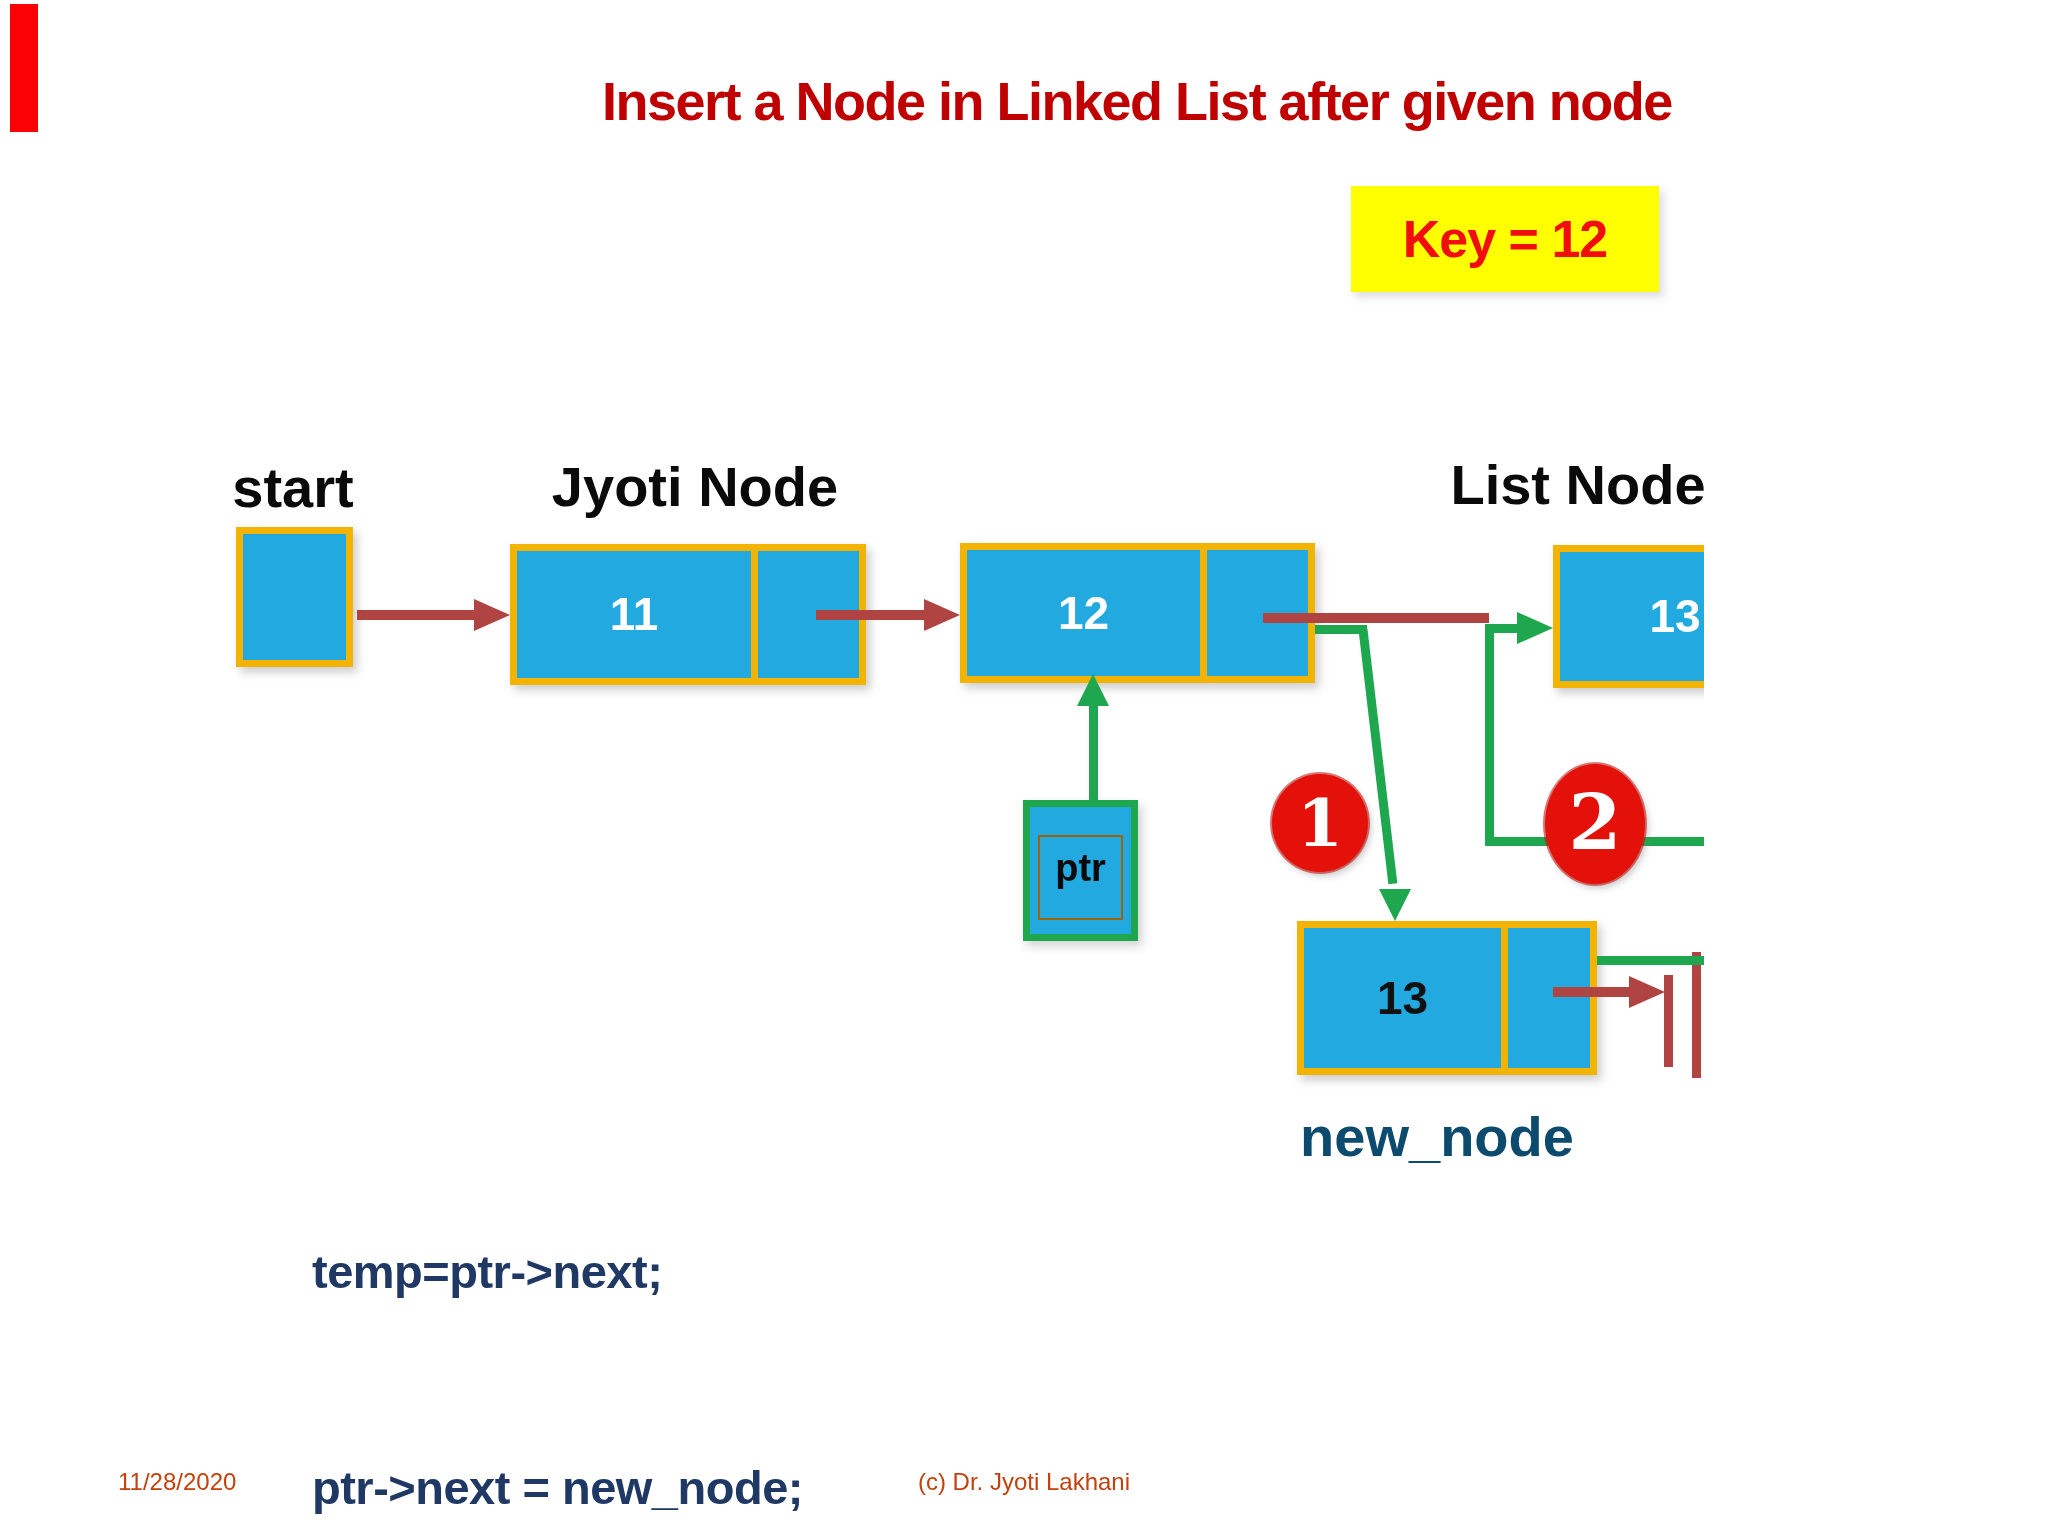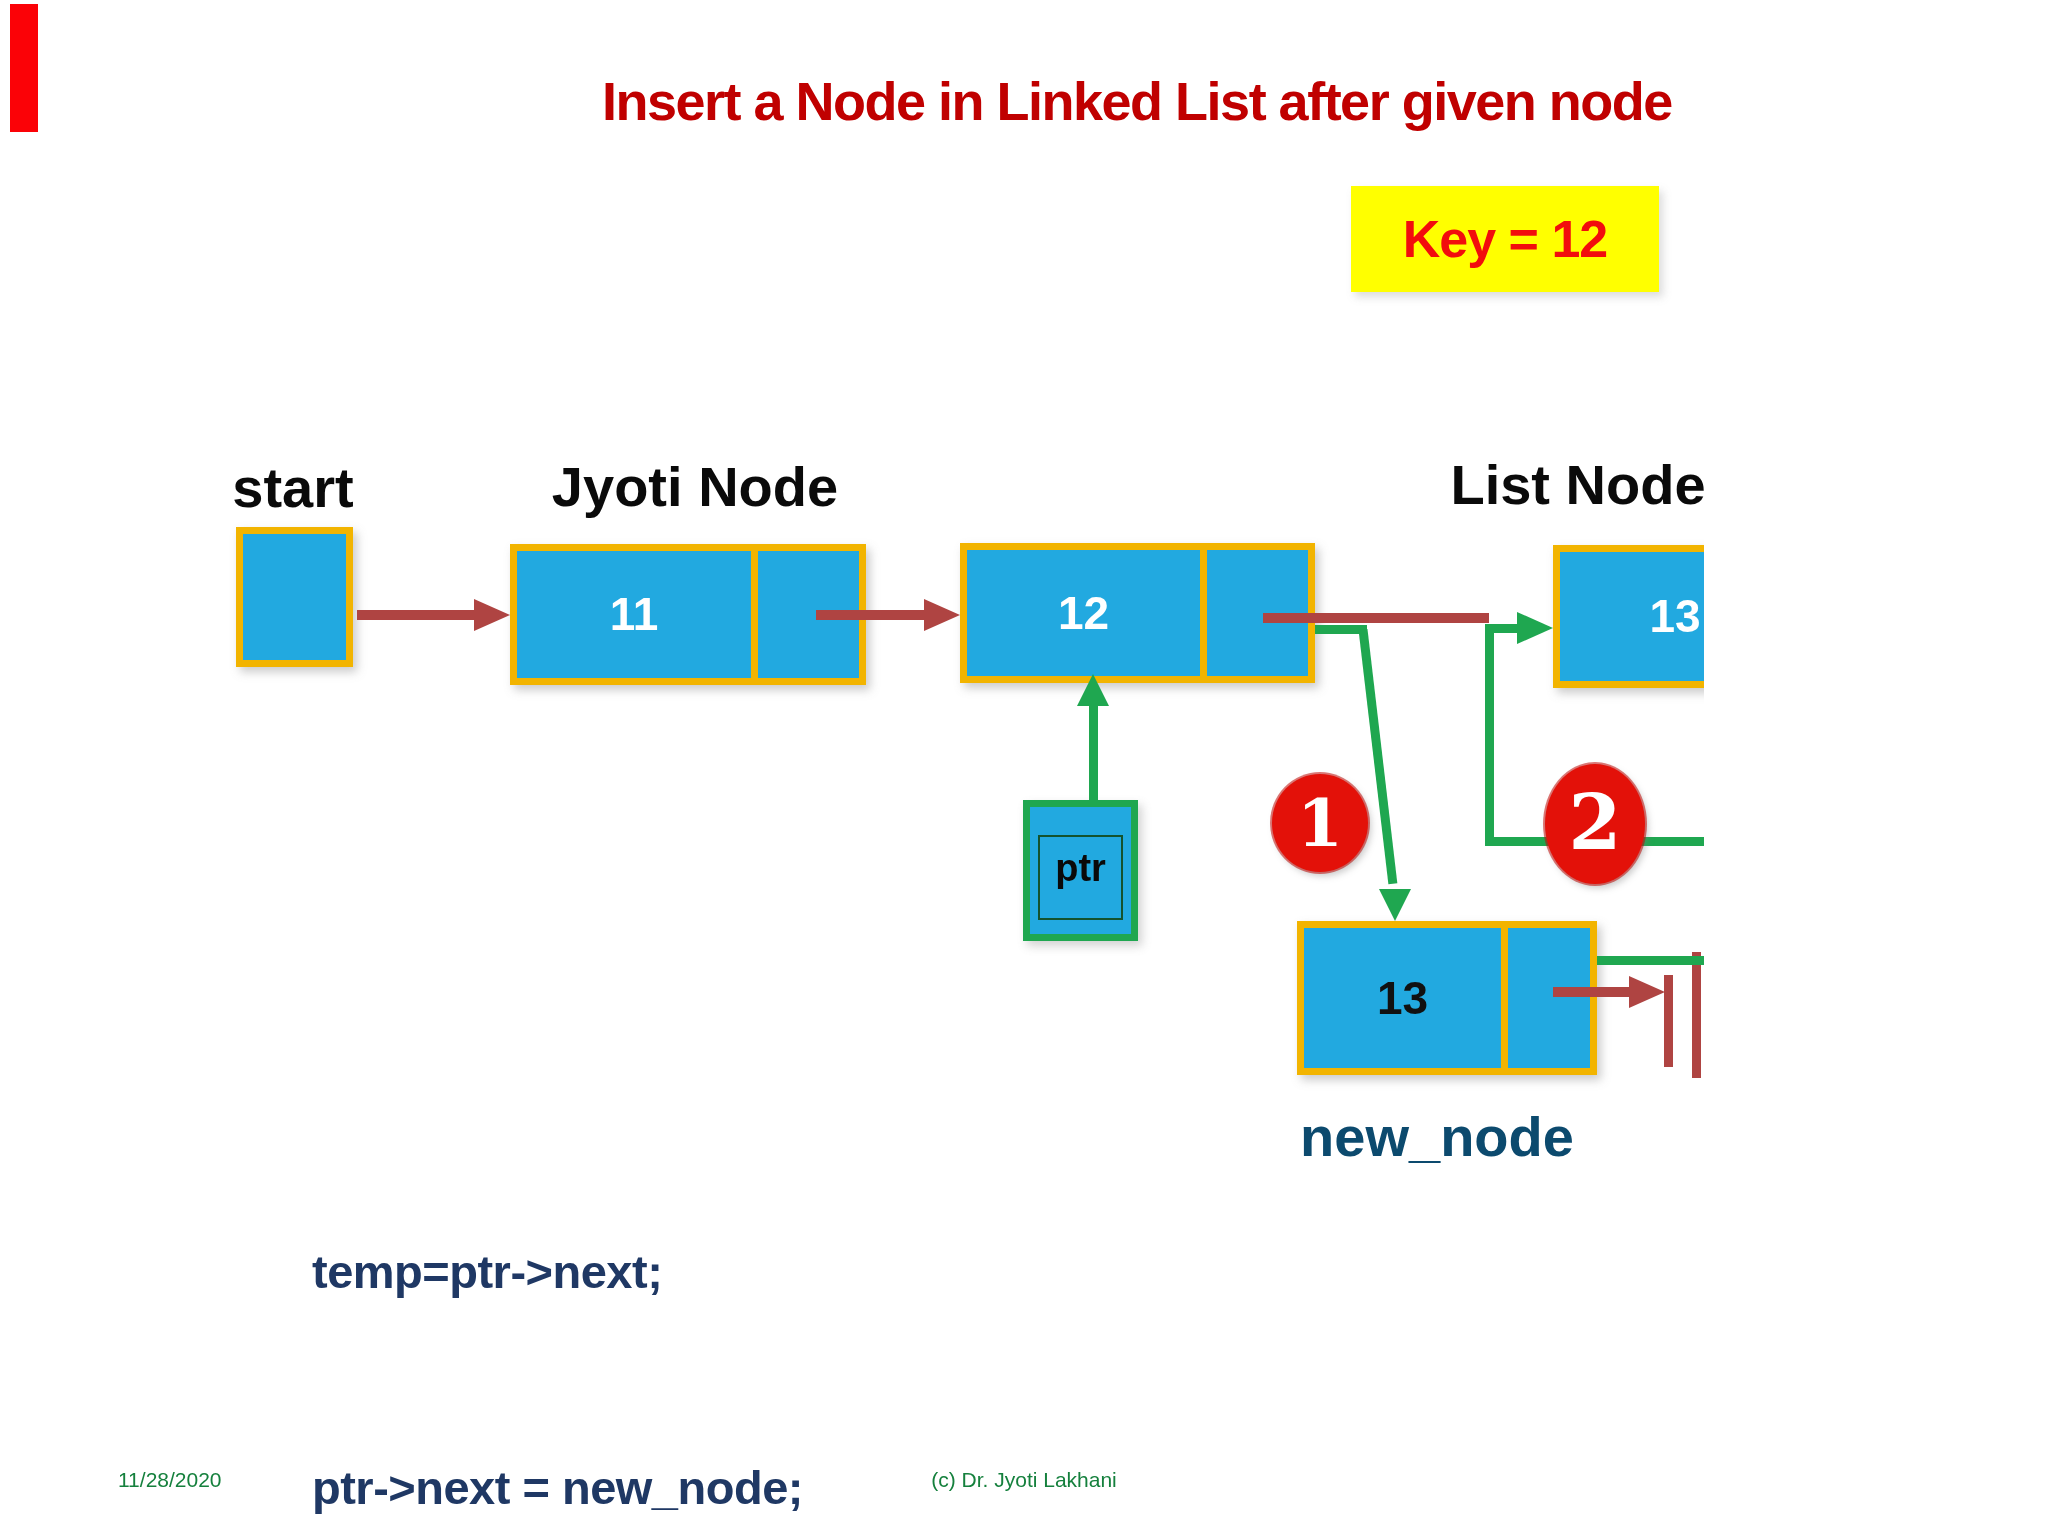--- a/index.html
+++ b/index.html
@@ -57,21 +57,21 @@
     left:1023px;top:800px;width:115px;height:141px;
     background:#1FA750;
     box-shadow:4px 5px 9px rgba(110,110,110,.3);
   }
   .ptr-inner{
     position:absolute;left:7px;top:7px;right:7px;bottom:7px;
     background:#22A9E0;
   }
   .ptr-frame{
     position:absolute;left:8px;right:8px;top:28px;bottom:14px;
-    border:2px solid #14532d;
+    border:2px solid #a16207;
     text-align:center;
   }
   .ptr-frame span{
     display:inline-block;margin-top:10px;
     font-size:38px;font-weight:bold;color:#0a0a0a;
   }
 
   
   .rline{background:#AF4442;}
   .rhead{
@@ -116,21 +116,21 @@
   .badge-2{left:1545px;top:764px;width:100px;height:120px;font-size:76px;line-height:118px;}
 
   
   .code{
     left:312px;top:1092px;
     font-size:47px;font-weight:bold;color:#1F3864;
     line-height:72px;white-space:pre;letter-spacing:-0.5px;
   }
 
   
-  .footer-text{font-size:21px;color:#15803d;white-space:nowrap;}
+  .footer-text{font-size:24px;color:#c2410c;white-space:nowrap;}
 </style>
 </head>
 <body>
 
 <div id="slide">
 
   <div class="abs corner-bar"></div>
 
   <div class="abs title">Insert a Node in Linked List after given node</div>
 

